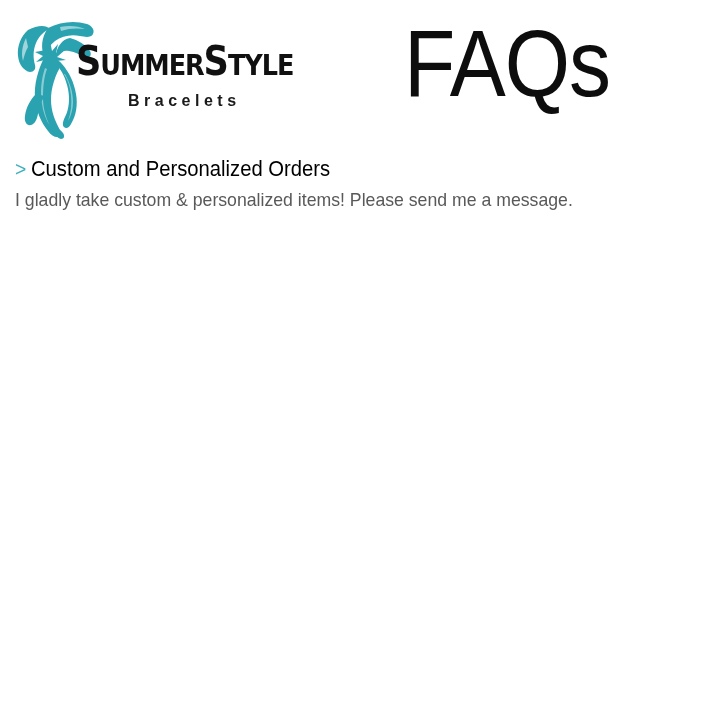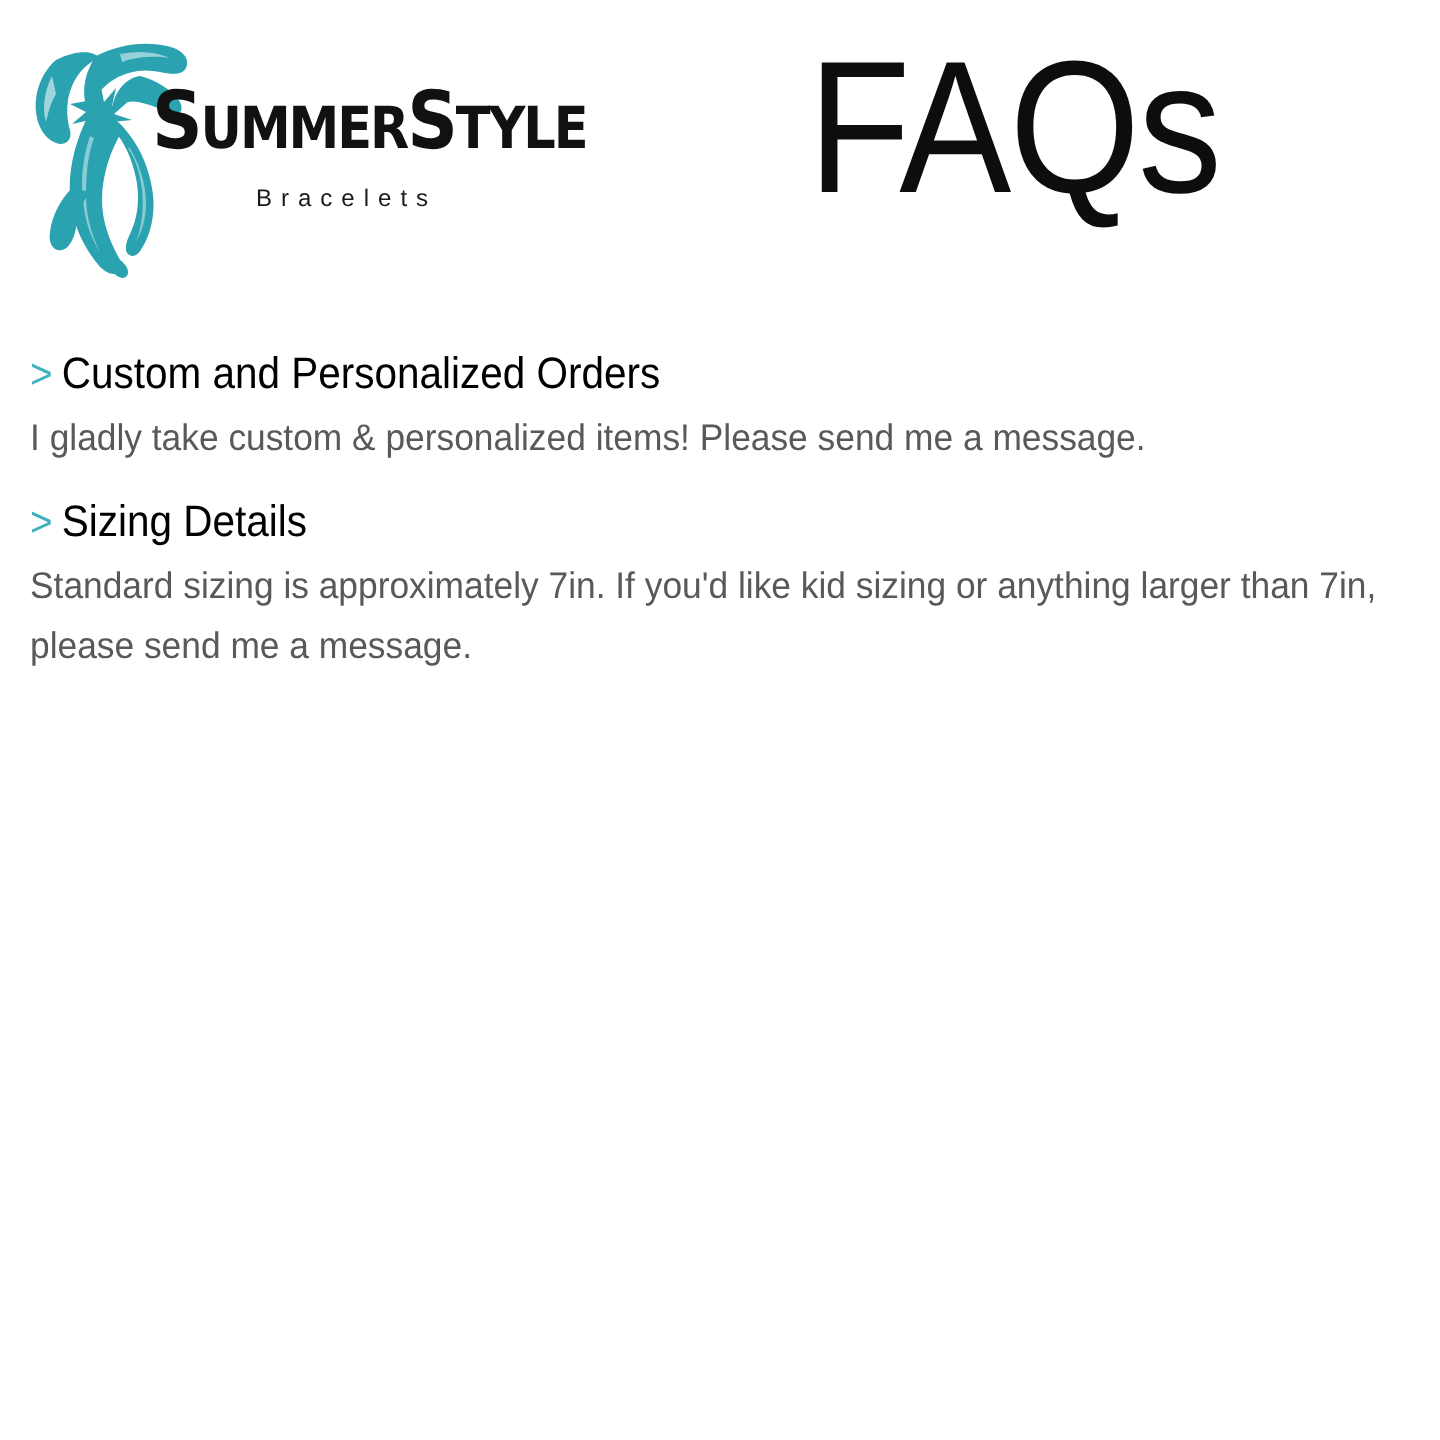--- a/index.html
+++ b/index.html
@@ -55,24 +55,25 @@
     transform-origin: left center;
   }
   .wm-cap { font-size: 40px; }
   .wm-small { font-size: 29px; }
 
   .brand-sub {
     position: absolute;
     left: 120px;
     top: 84px;
     font-family: "Liberation Sans", sans-serif;
-    font-size: 12px;
+    font-size: 16px;
     color: #1a1a1a;
     letter-spacing: 4.5px;
     white-space: nowrap;
+    font-weight: bold;
   }
 
   .faqs-title {
     position: absolute;
     left: 404px;
     top: 10px;
     font-family: "Liberation Sans", sans-serif;
     font-weight: 300;
     font-size: 84px;
     line-height: 96px;
@@ -82,21 +83,20 @@
     transform: scaleY(1.12);
     transform-origin: left top;
   }
 
   
   .faq-list {
     position: absolute;
     left: 15px;
     top: 156px;
     width: 690px;
-    margin-top: 18px;
   }
 
   .faq-item { margin-bottom: 14px; }
 
   .faq-heading {
     font-family: "Liberation Sans", sans-serif;
     font-size: 22px;
     line-height: 26px;
     color: #000000;
     white-space: nowrap;
@@ -179,22 +179,16 @@
 <div class="faq-list">
 
   <div class="faq-item">
     <div class="faq-heading">
       <span class="chev">&gt;</span><span>Custom and Personalized Orders</span>
     </div>
     <div class="faq-body">I gladly take custom &amp; personalized items! Please send me a message.</div>
   </div>
 
 
-  <div class="faq-item">
-    <div class="faq-heading">
-      <span class="chev">&gt;</span><span>Sizing Details</span>
-    </div>
-    <div class="faq-body">Standard sizing is approximately 7in. If you'd like kid sizing or anything larger than 7in, please send me a message.</div>
-  </div>
 
 
 
 </div>
 
 </body></html>

